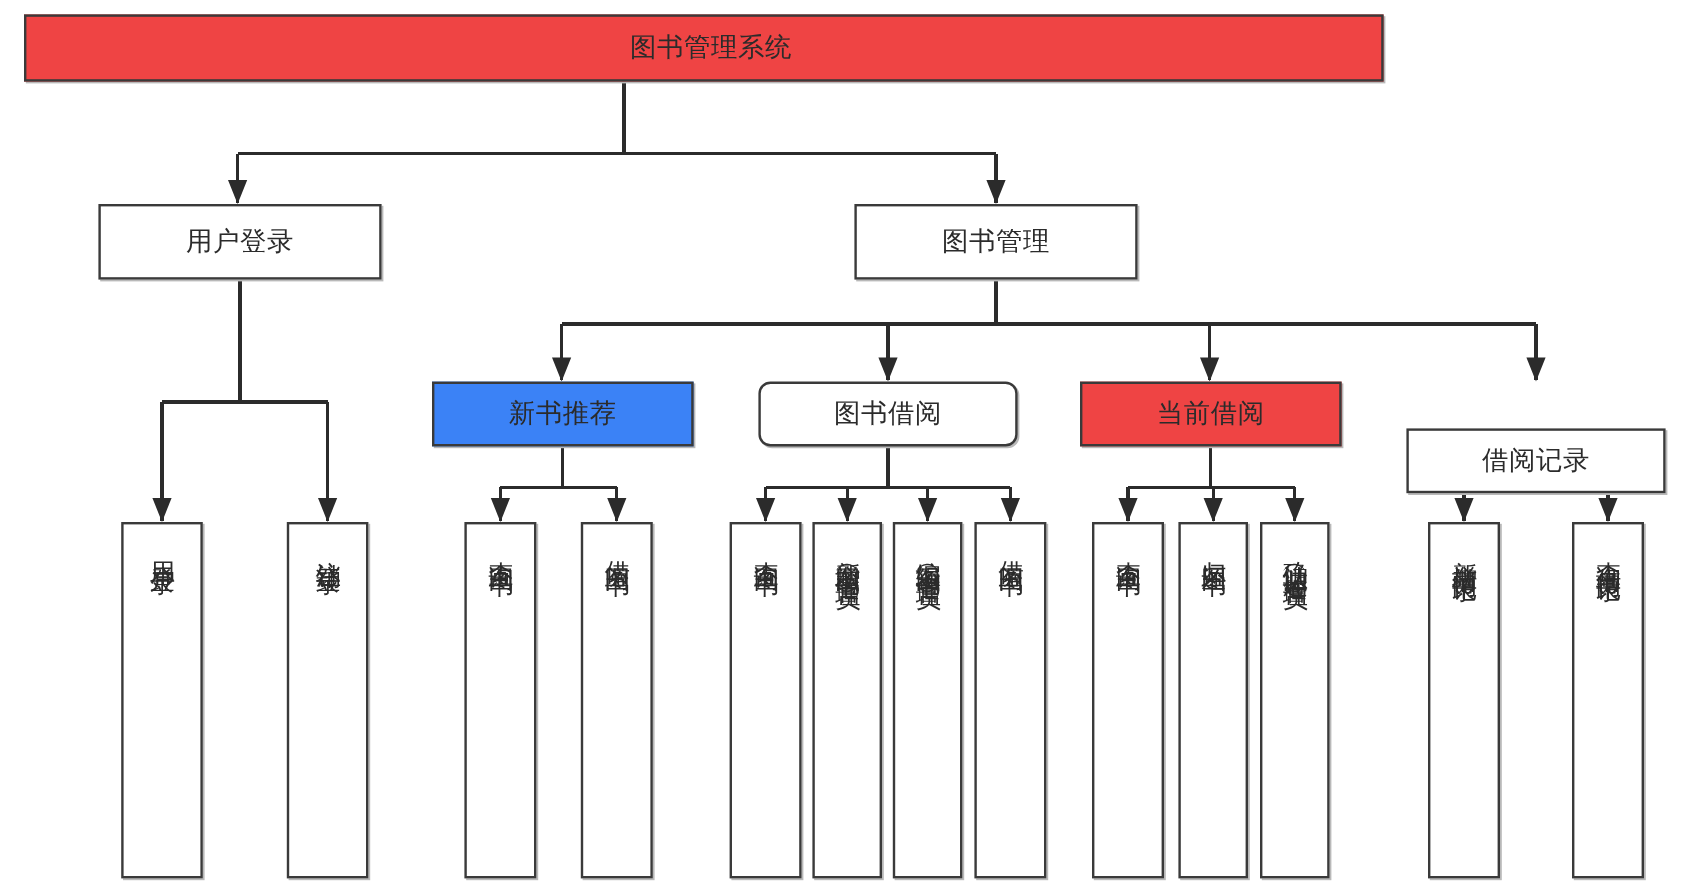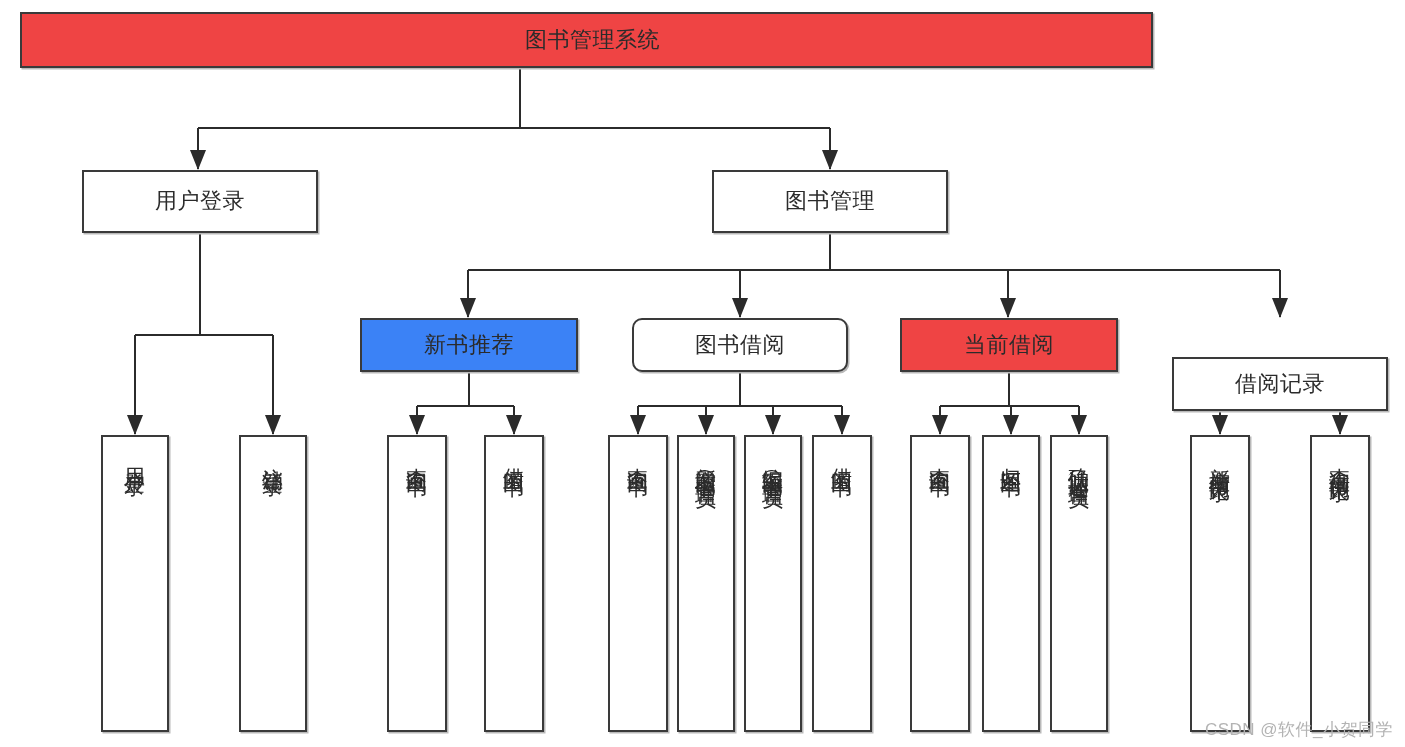--- a/index.html
+++ b/index.html
@@ -182,14 +182,13 @@
       <div class="node vertical" style="left: 1050px; top: 435px; width: 58px; height: 297px; border-color: rgb(58, 58, 58); background: rgb(255, 255, 255);">
         <span class="label">确认归还（管理员）</span>
       </div>
       <div class="node vertical" style="left: 1190px; top: 435px; width: 60px; height: 297px; border-color: rgb(58, 58, 58); background: rgb(255, 255, 255);">
         <span class="label">新增借阅记录</span>
       </div>
       <div class="node vertical" style="left: 1310px; top: 435px; width: 60px; height: 297px; border-color: rgb(58, 58, 58); background: rgb(255, 255, 255);">
         <span class="label">查询借阅记录</span>
       </div>
     </div>
-  <div id="watermark" style="color: rgb(179, 179, 179);">CSDN @软件_小贺同学</div>
 </div>
 
 </body></html>

